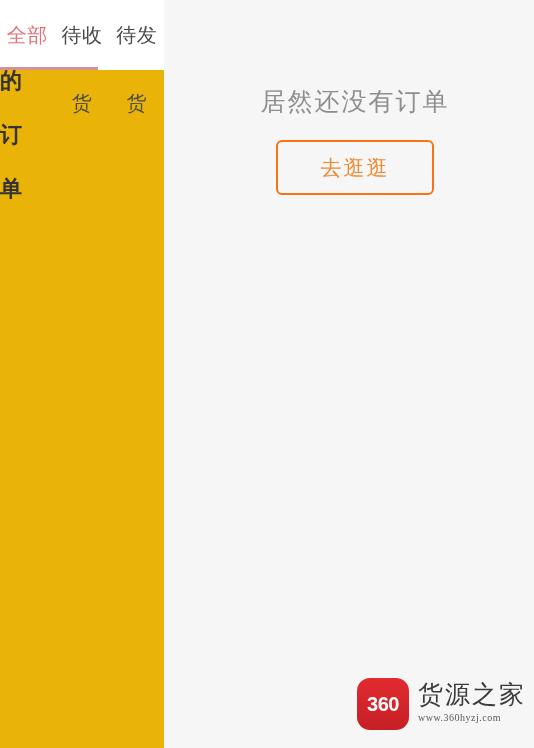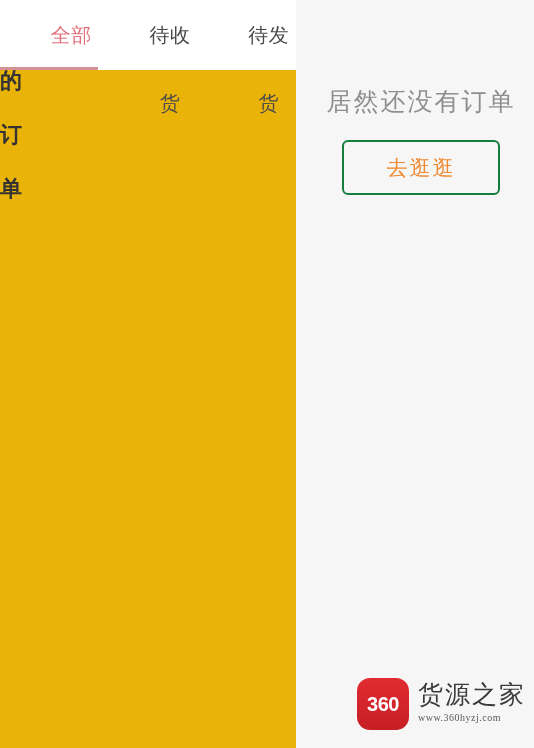--- a/index.html
+++ b/index.html
@@ -75,21 +75,20 @@
   .tab {
     flex: 1 1 0;
     text-align: center;
     font-size: 20px;
     color: #4a4a4a;
     line-height: 68px;
     height: 68px;
     cursor: pointer;
     position: relative;
     letter-spacing: 0.5px;
-    padding-left: 44px;
   }
   .tab.active {
     color: #e2707a;
   }
   .tab-underline {
     position: absolute;
     left: 0px;
     bottom: 0px;
     width: 98px;
     height: 3px;
@@ -120,21 +119,21 @@
     color: #b5b5b5;
     letter-spacing: 1px;
     margin: 0 0 35px 0;
   }
   .shop-btn {
     display: inline-block;
     box-sizing: border-box;
     width: 158px;
     height: 55px;
     line-height: 51px;
-    border: 2px solid #15803d;
+    border: 2px solid #f97316;
     border-radius: 6px;
     background: transparent;
     color: #ef8a32;
     font-size: 21px;
     letter-spacing: 2px;
     text-align: center;
     cursor: pointer;
     font-family: "Liberation Sans", "DejaVu Sans", sans-serif;
     padding: 0;
   }

